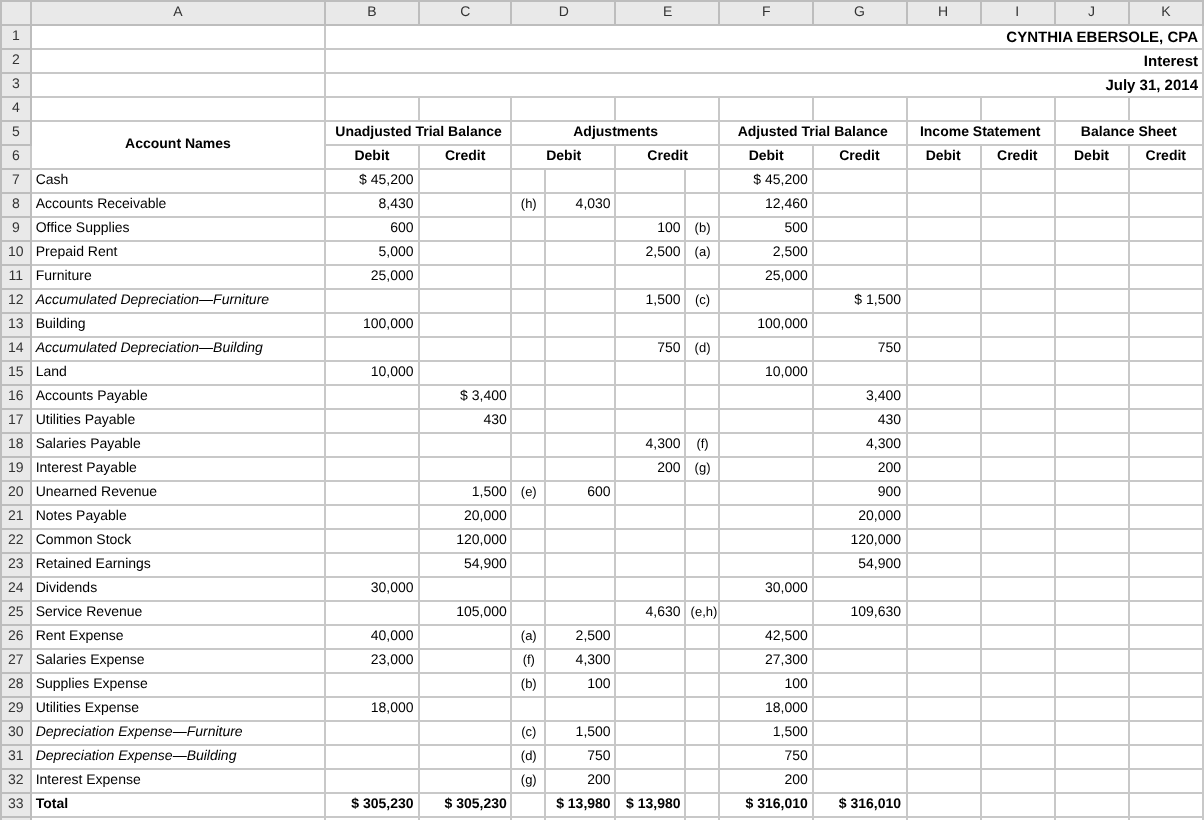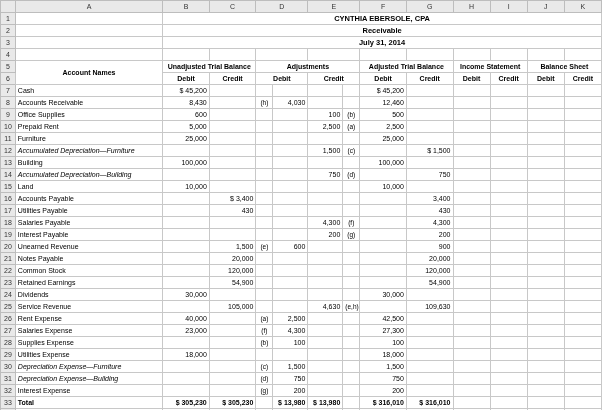--- a/index.html
+++ b/index.html
@@ -41,21 +41,21 @@
     color:#333;
     font-size:7px;
     width:14px;
     border:1px solid #bdbdbd;
   }
   .corner{background:#e9e9e9;border:1px solid #bdbdbd;width:14px;}
   .rgt{text-align:right;}
   .lft{text-align:left;}
   .b{font-weight:bold;}
   .i{font-style:italic;}
-  .title{font-weight:bold;text-align:center;font-size:7.5px;}
+  .title{font-weight:bold;text-align:right;font-size:7.5px;}
   .hdrpair{text-align:center;font-weight:bold;}
   .acctname{text-align:center;font-weight:bold;}
   .topline{border-top:1px solid #555;}
   .key{text-align:center;font-size:6.5px;}
 </style>
 </head>
 <body>
 
 <div id="sheet">
   <table>
@@ -94,21 +94,21 @@
 
     <tr>
       <td class="rowhead">1</td>
       <td></td>
       <td class="title" colspan="12">CYNTHIA EBERSOLE, CPA</td>
     </tr>
 
     <tr>
       <td class="rowhead">2</td>
       <td></td>
-      <td class="title" colspan="12">Receivable</td>
+      <td class="title" colspan="12">Interest</td>
     </tr>
 
     <tr>
       <td class="rowhead">3</td>
       <td></td>
       <td class="title" colspan="12">July 31, 2014</td>
     </tr>
 
     <tr>
       <td class="rowhead">4</td>

